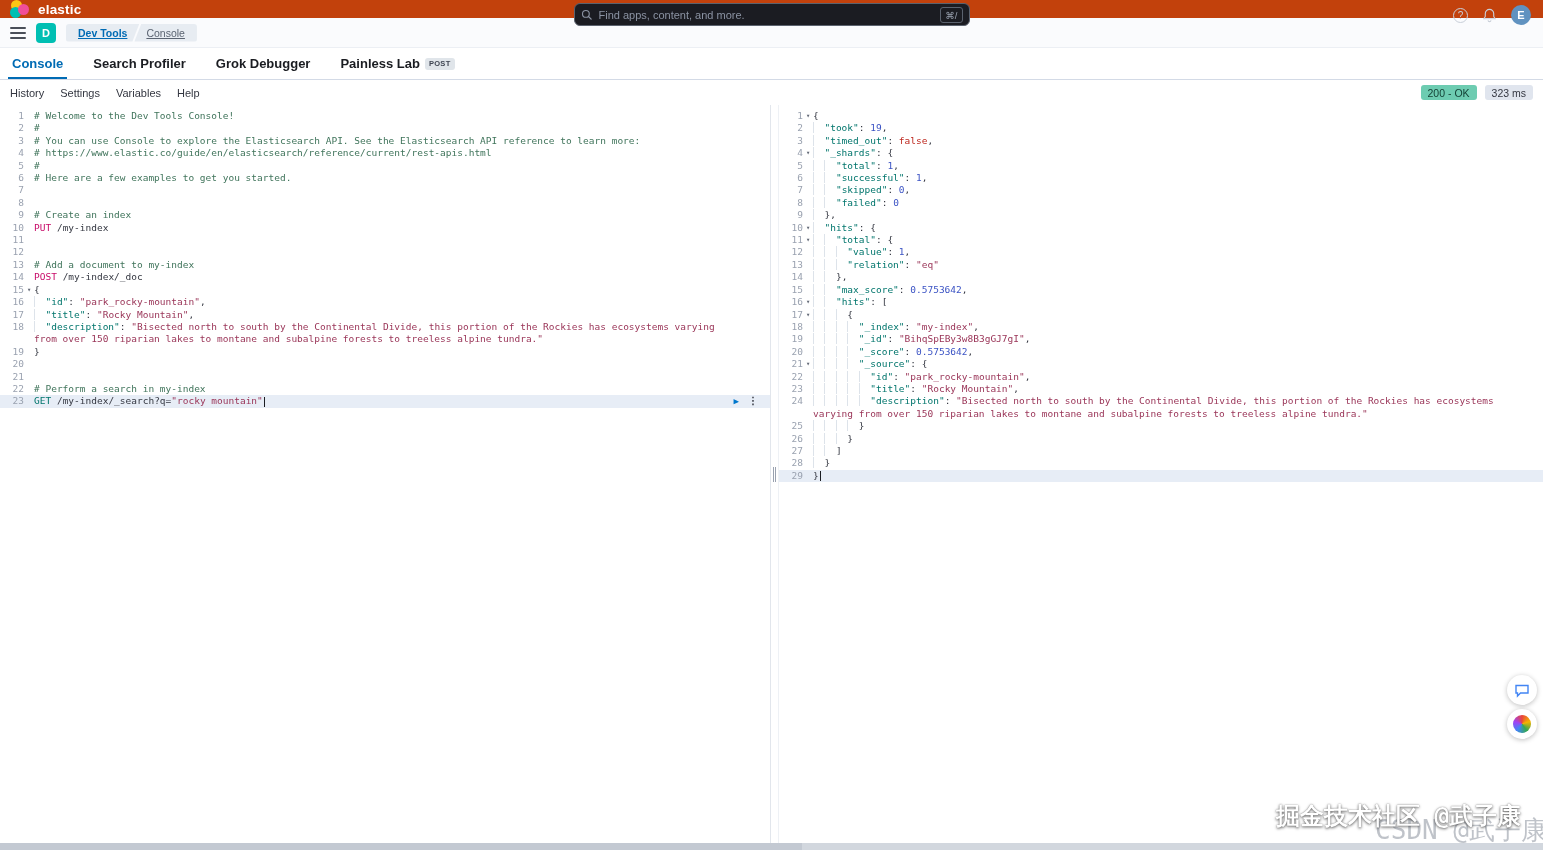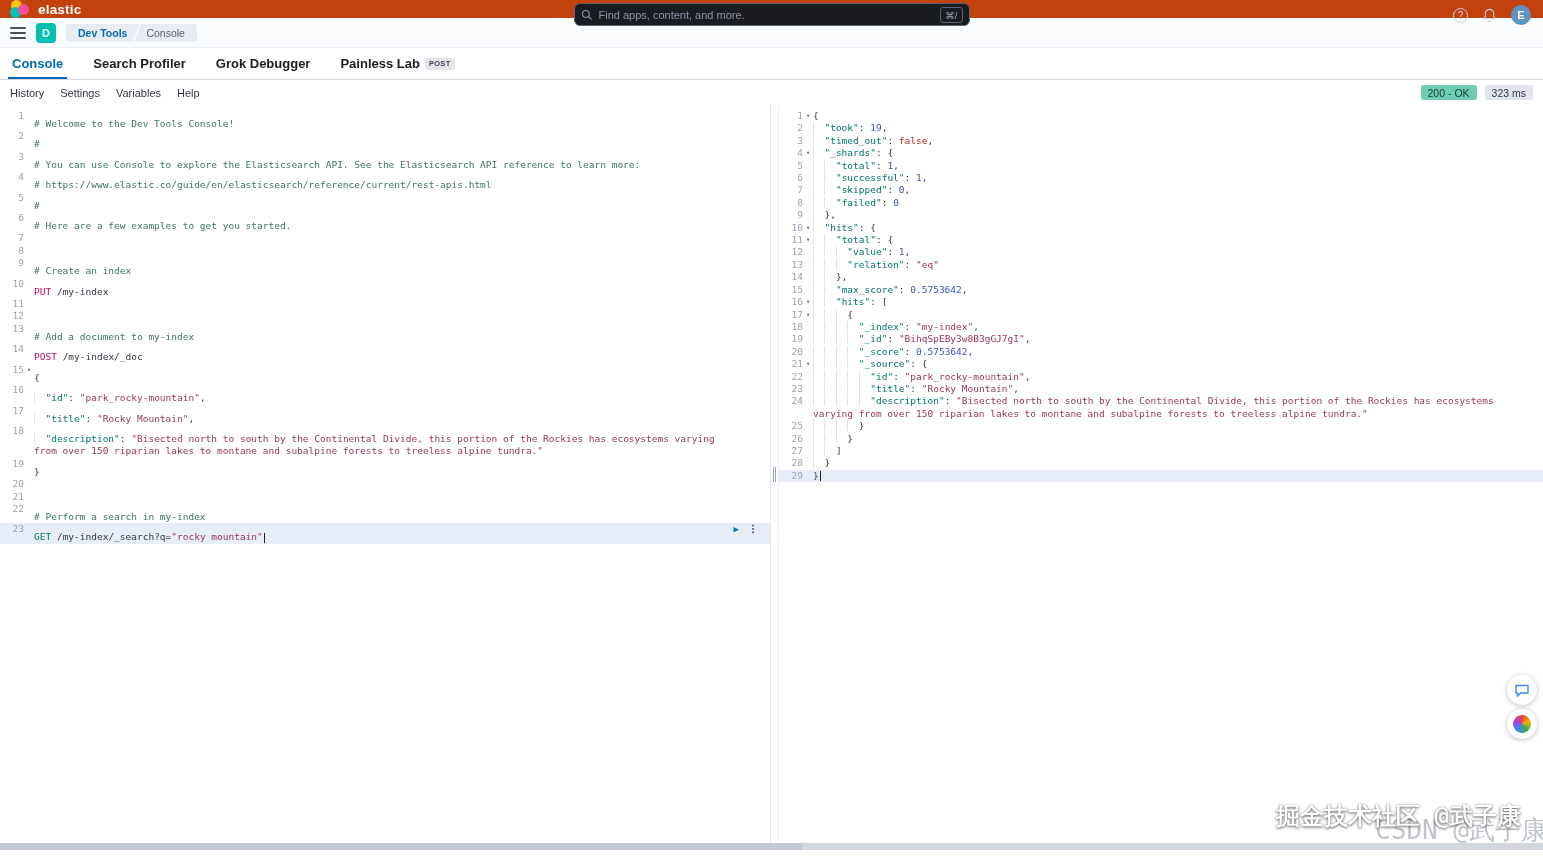--- a/index.html
+++ b/index.html
@@ -33,21 +33,21 @@
   
   .crumbbar { height:30px; background:#fafbfd; border-bottom:1px solid #eceff4;
     display:flex; align-items:center; padding-left:10px; gap:10px; }
   .hamburger { width:16px; height:12px; display:flex; flex-direction:column;
     justify-content:space-between; cursor:pointer; }
   .hamburger span { height:2px; background:#4a4f59; border-radius:1px; }
   .space-badge { width:20px; height:20px; border-radius:4px; background:#00bfb3;
     color:#fff; font-size:11px; font-weight:700; display:flex; align-items:center;
     justify-content:center; }
   .crumbs { display:flex; align-items:center; }
-  .chip { background:#e7ecf2; font-size:10.5px; padding:3px 12px; color:#5b6472; }
+  .chip { background:#e7ecf2; font-size:10.5px; padding:3px 12px; color:#5b6472;text-decoration:underline; }
   .chip.first { color:#006bb4; font-weight:600; border-radius:3px 0 0 3px;
     clip-path:polygon(0 0,100% 0,calc(100% - 7px) 100%,0 100%); }
   .chip.second { margin-left:-5px; border-radius:0 3px 3px 0;
     clip-path:polygon(7px 0,100% 0,100% 100%,0 100%); }
 
   
   .tabsrow { height:32px; background:#fff; border-bottom:1px solid #d3dae6;
     display:flex; align-items:stretch; padding-left:8px; gap:22px; }
   .tab { display:flex; align-items:center; gap:5px; font-size:13px; font-weight:700;
     color:#1a1c21; padding:0 4px; cursor:pointer; }
@@ -74,21 +74,21 @@
     border-left:1px solid #9aa2b0; border-right:1px solid #9aa2b0; }
   .pane-right { flex:1; }
 
   .ed-line { display:flex; position:relative; min-height:12.4px; line-height:12.4px; }
   .ed-line.hl { background:#e7edf6; }
   .ed-gut { flex:0 0 34px; display:flex; justify-content:flex-end; color:#9aa2b0;
     user-select:none; }
   .ed-num { font-size:9.5px; text-align:right; }
   .ed-fold { width:10px; font-size:7px; color:#646a77; text-align:center; }
   .ed-content { flex:1; white-space:pre-wrap; word-break:break-word; padding-right:8px; }
-  .pane-left .ed-content { padding-right:34px;margin-top:8px; }
+  .pane-left .ed-content { padding-right:34px; }
   .tok { white-space:pre-wrap; }
   .t-c { color:#41755c; }
   .t-m { color:#c80a68; }
   .t-gm { color:#00756c; }
   .t-u { color:#343741; }
   .t-k { color:#00756c; }
   .t-s { color:#9a3558; }
   .t-n { color:#3b53c4; }
   .t-b { color:#bd271e; }
   .t-p { color:#343741; }

